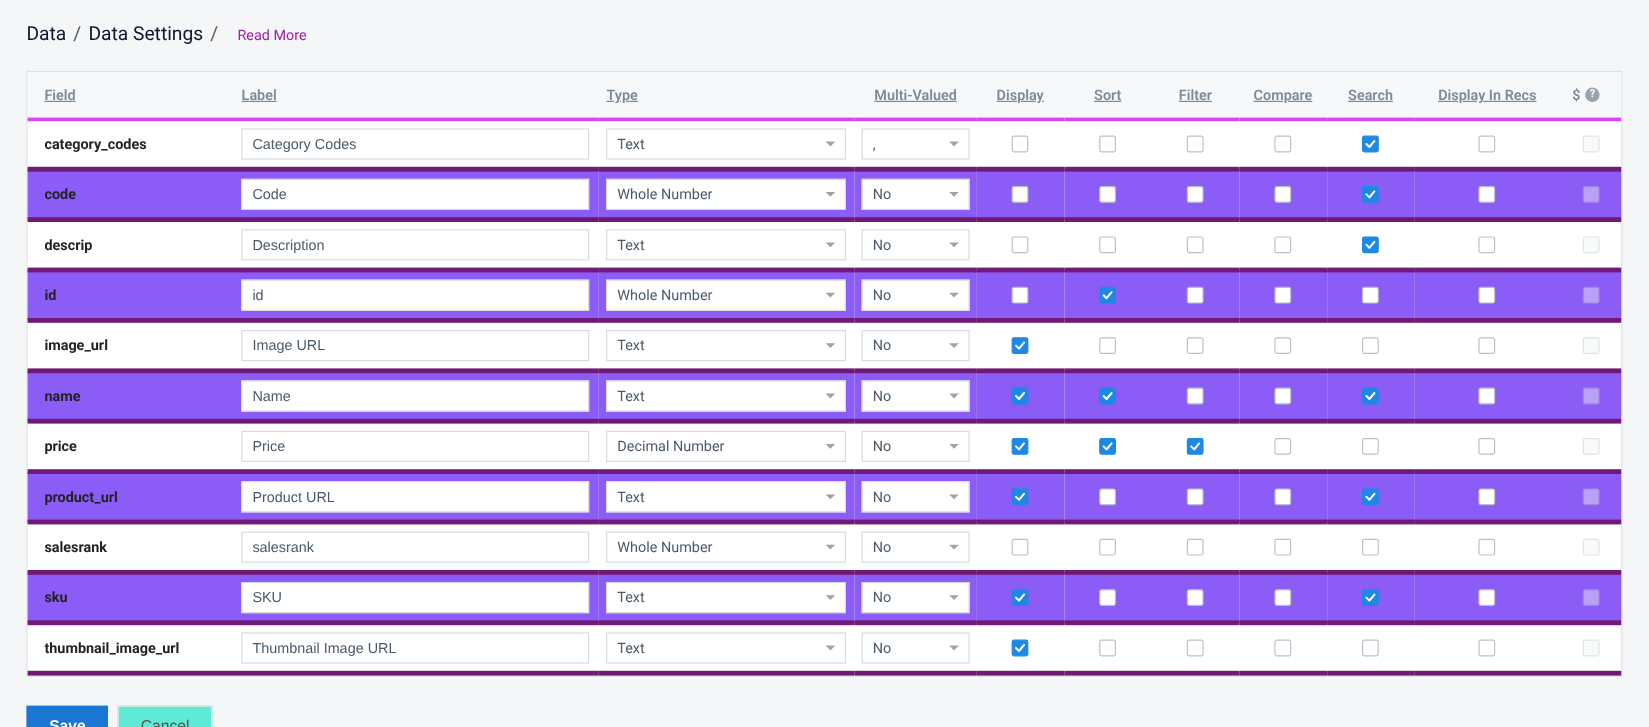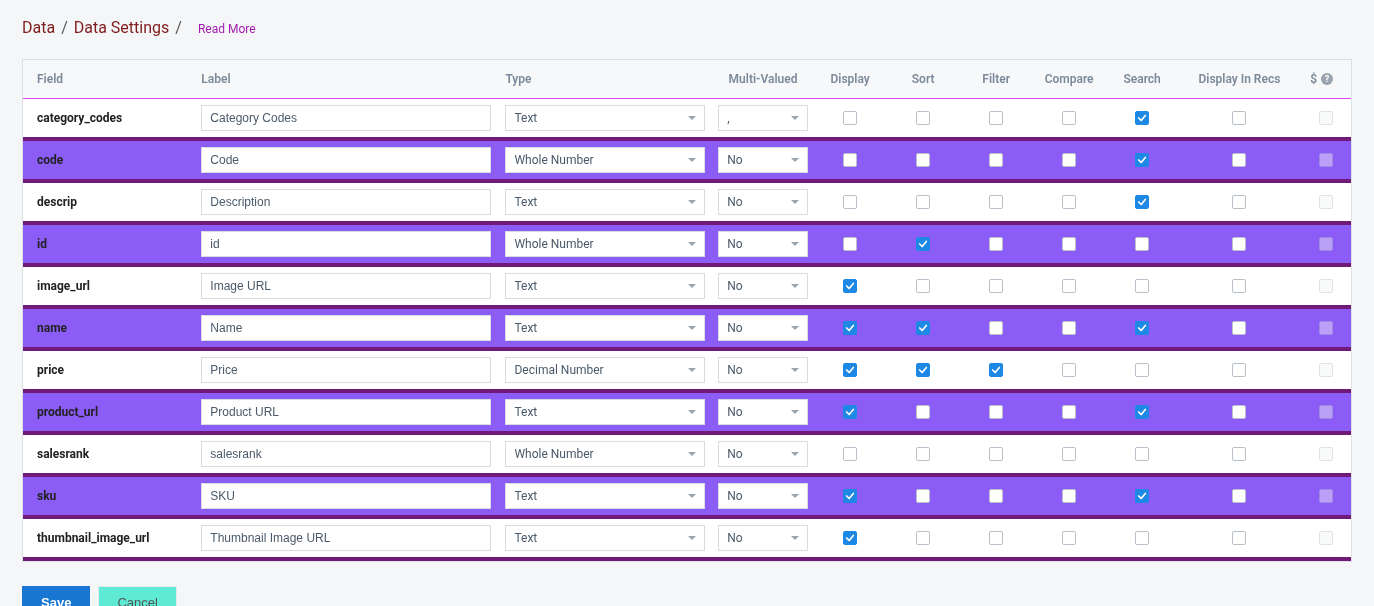--- a/index.html
+++ b/index.html
@@ -10,39 +10,40 @@
     font-size: 13px;
     padding: 18px 22px 30px 22px;
   }
   .breadcrumb {
     display: flex;
     align-items: baseline;
     gap: 6px;
     margin-bottom: 22px;
     color: #555;
   }
-  .breadcrumb .crumb { font-size: 16px; color: #7f1d1d; font-weight: 400; }
+  .breadcrumb .crumb { font-size: 16px; color: #0f172a; font-weight: 400; }
   .breadcrumb .separator { font-size: 16px; color: #555; }
   .breadcrumb .current { font-size: 22px; font-weight: 700; color: #222; }
   .breadcrumb .read-more { font-size: 12px; color: #a21caf; margin-left: 10px; cursor: pointer; }
 
   .table-wrap {
     border: 1px solid #dcdfe4;
     background: #fff;
   }
   table { width: 100%; border-collapse: collapse; }
   thead th {
     background: #f7f8fa;
     color: #7b8a9a;
     font-weight: 600;
     font-size: 12px;
     text-align: center;
     padding: 12px 6px;
-    border-bottom: 1px solid #d946ef;
+    border-bottom: 3px solid #d946ef;
     white-space: nowrap;
+    text-decoration: underline;
   }
   thead th.col-field { text-align: left; padding-left: 14px; width: 170px; }
   thead th.col-label { text-align: left; width: 300px; }
   thead th.col-type { text-align: left; width: 210px; }
   thead th.col-mv { width: 100px; }
   thead th.col-ck { width: 72px; }
   thead th.col-recs { width: 120px; }
   thead th.col-dollar { width: 50px; padding-right: 14px; }
 
   tbody tr { border-bottom: 4px solid #701a75; }

